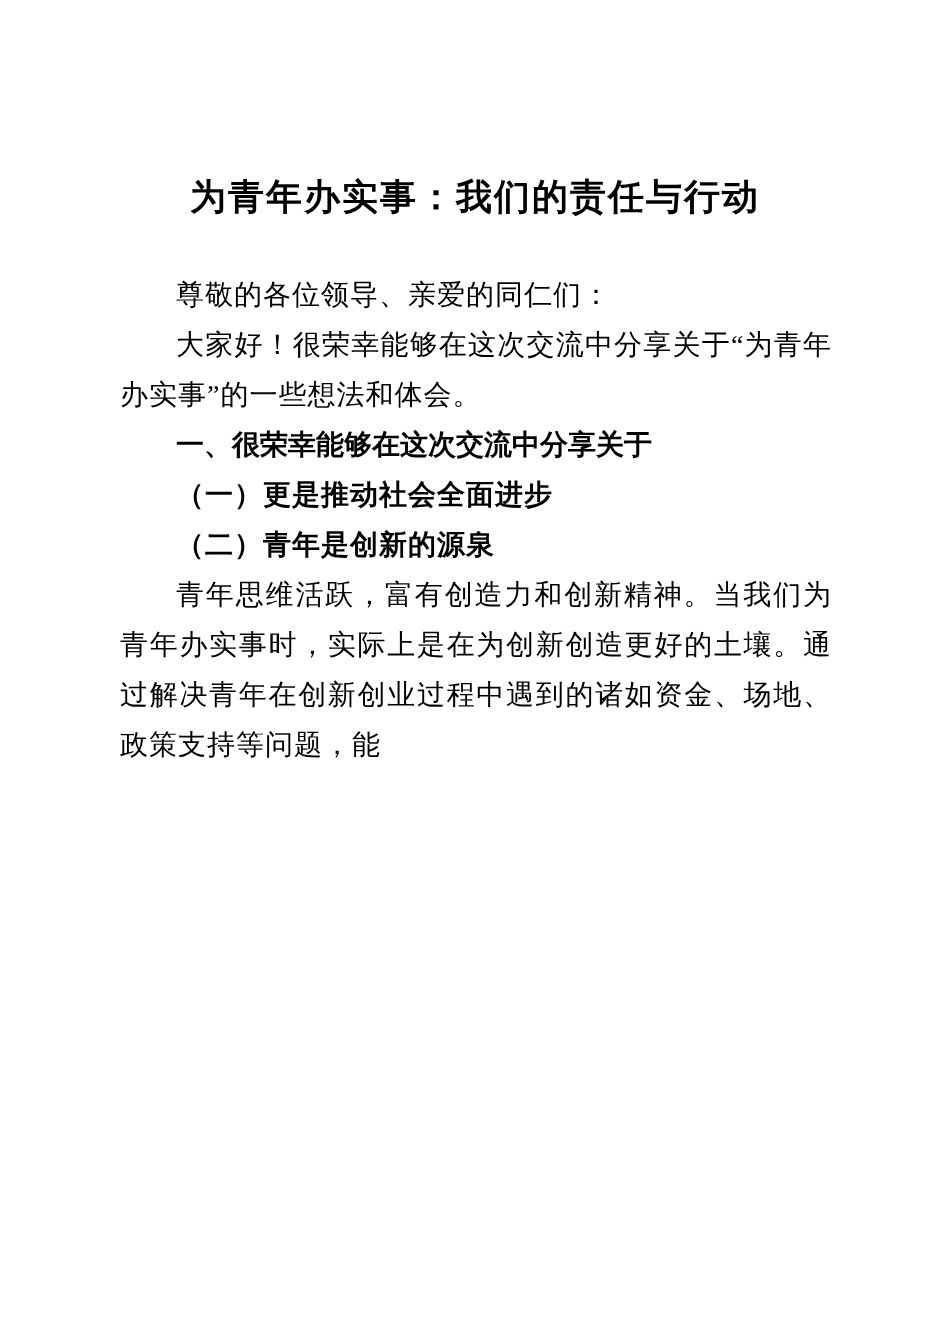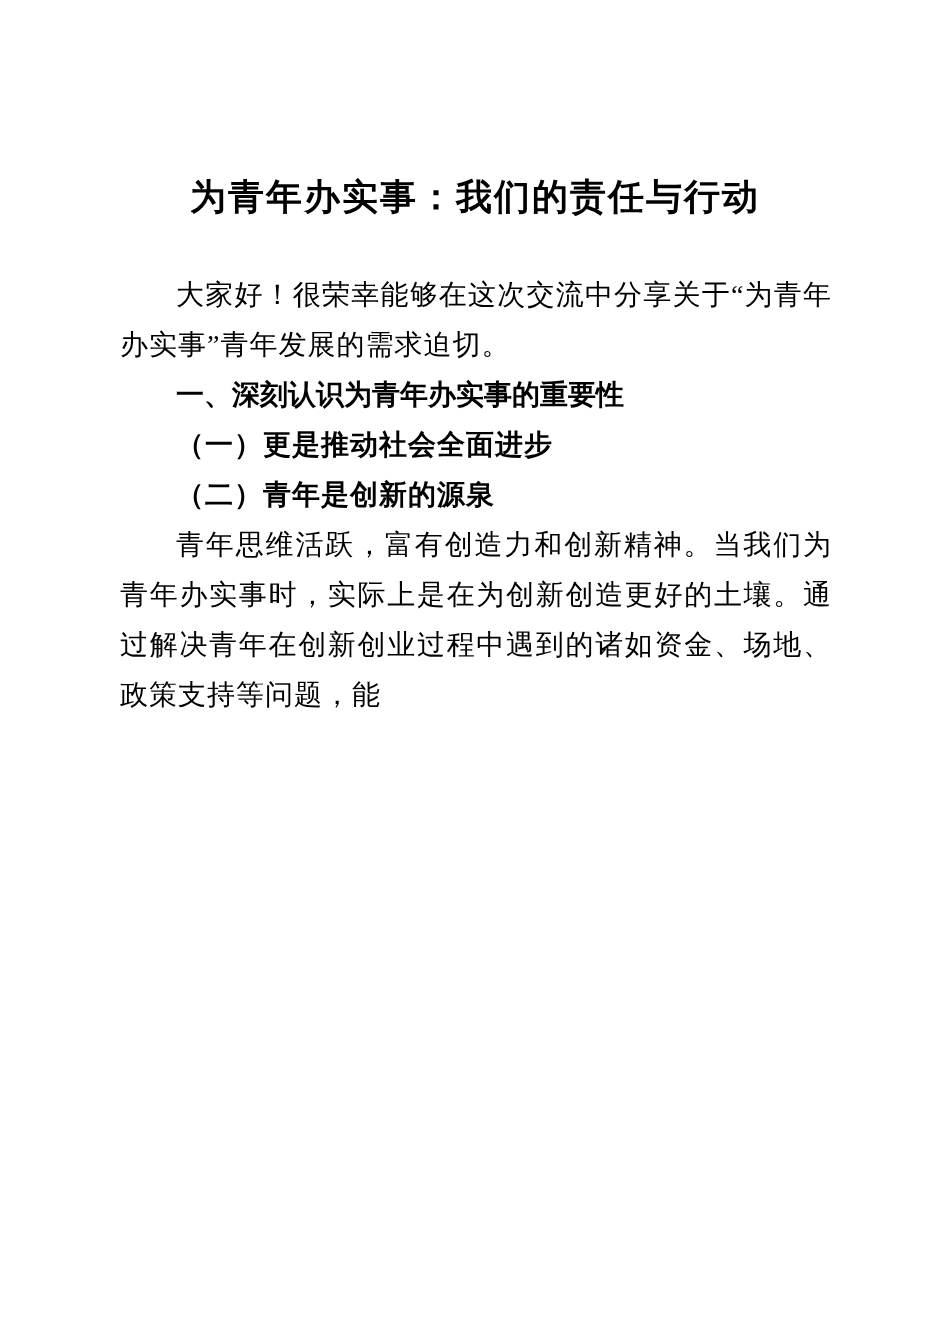--- a/index.html
+++ b/index.html
@@ -73,24 +73,25 @@
 </style>
 </head>
 <body>
 
 <div class="page">
 
   <h1 class="doc-title">为青年办实事：我们的责任与行动</h1>
 
   <div class="content">
 
+    <p class="para">尊敬的各位领导、亲爱的同仁们：</p>
 
-    <p class="para">大家好！很荣幸能够在这次交流中分享关于“为青年办实事”青年发展的需求迫切。</p>
+    <p class="para">大家好！很荣幸能够在这次交流中分享关于“为青年办实事”的一些想法和体会。</p>
 
-    <h2 class="sec-heading">一、深刻认识为青年办实事的重要性</h2>
+    <h2 class="sec-heading">一、很荣幸能够在这次交流中分享关于</h2>
 
 
     <h3 class="sub-heading">（一）更是推动社会全面进步</h3>
 
 
     <h3 class="sub-heading">（二）青年是创新的源泉</h3>
 
     <p class="para">青年思维活跃，富有创造力和创新精神。当我们为青年办实事时，实际上是在为创新创造更好的土壤。通过解决青年在创新创业过程中遇到的诸如资金、场地、政策支持等问题，能</p>
 
   </div>

